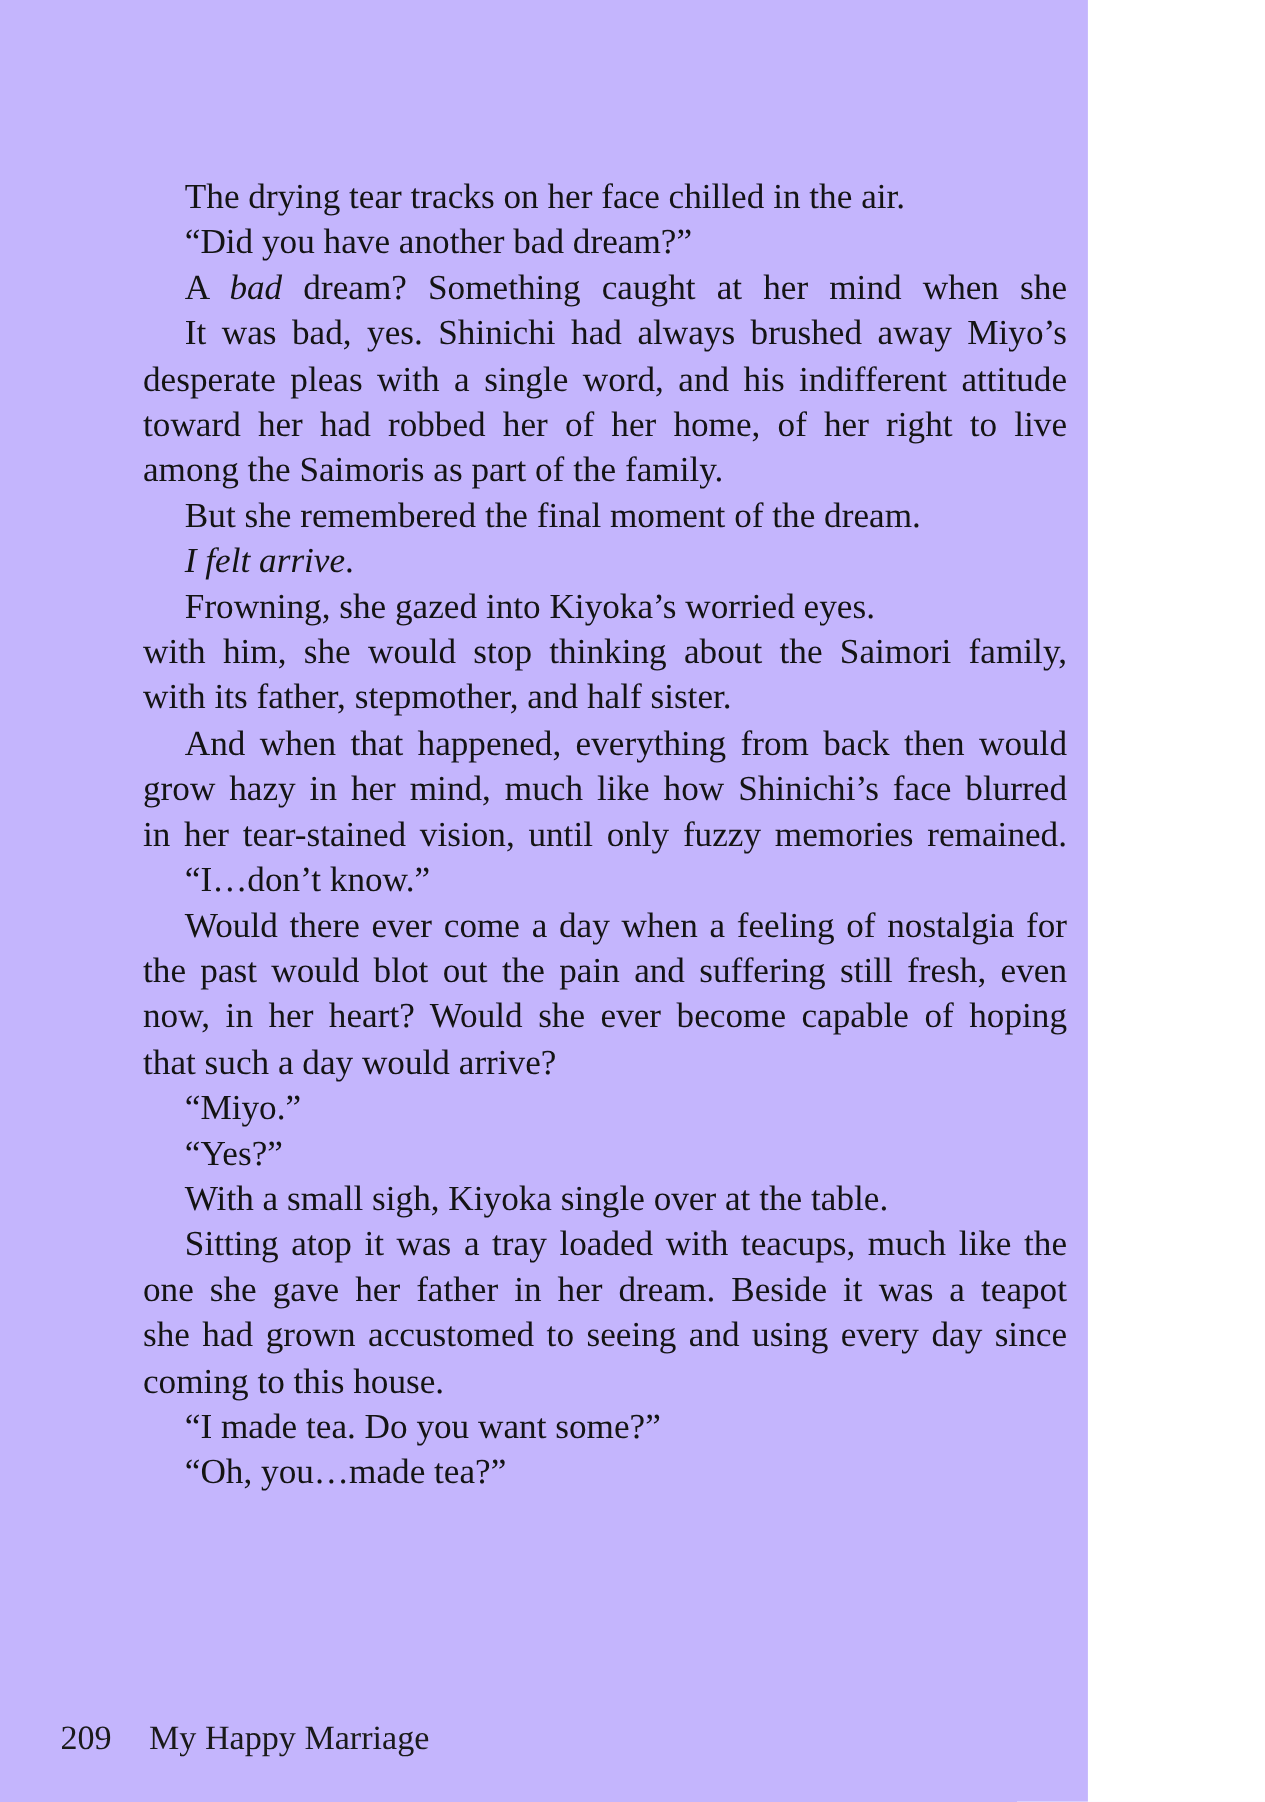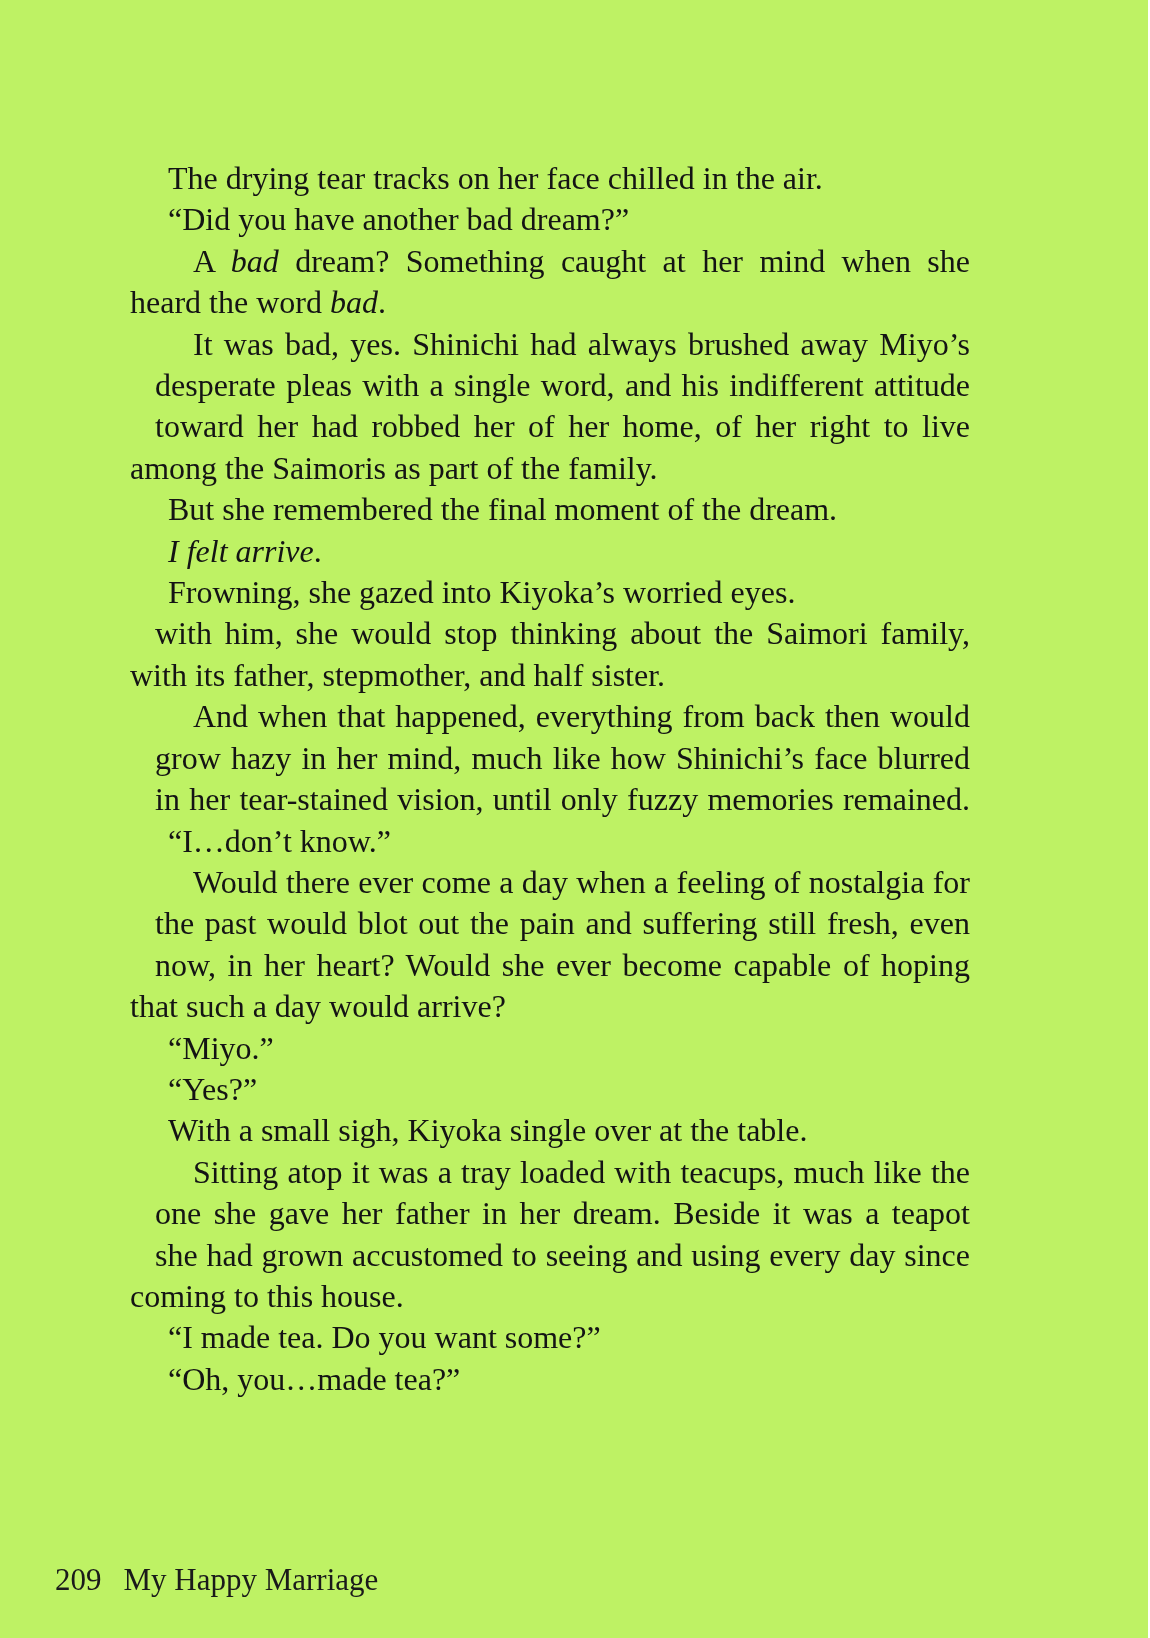--- a/index.html
+++ b/index.html
@@ -2,23 +2,23 @@
 <html><head>
 <meta charset="utf-8">
 <style>
   html, body {
     margin: 0;
     padding: 0;
     background: #ffffff;
   }
   .page {
     position: relative;
-    width: 1148px;
+    width: 989px;
     height: 1638px;
-    background: #bef264;
+    background: #c4b5fd;
     overflow: hidden;
     font-family: "Liberation Serif", serif;
     color: #141414;
   }
   .text-block {
     position: absolute;
     left: 130px;
     top: 158px;
     width: 840px;
     font-size: 32px;
@@ -26,46 +26,44 @@
   }
   .line {
     min-height: 41.4px;
   }
   .line.indent {
     text-indent: 38px;
   }
   .line.justify {
     text-align: justify;
     text-align-last: justify;
-    margin-left: 25px;
   }
   .italic {
     font-style: italic;
   }
   .footer {
     position: absolute;
     left: 55px;
     top: 1560px;
     font-size: 31px;
     line-height: 40px;
     color: #1a1a1a;
   }
   .footer .book-title {
-    margin-left: 22px;
+    margin-left: 34px;
   }
 </style>
 </head>
 <body>
 
 <div class="page">
   <div class="text-block" id="text-block">
       <div class="line indent"><span>The drying tear tracks on her face chilled in the air.</span></div>
       <div class="line indent"><span>“Did you have another bad dream?”</span></div>
       <div class="line indent justify"><span>A </span><span class="italic">bad</span><span> dream? Something caught at her mind when she</span></div>
-      <div class="line"><span>heard the word </span><span class="italic">bad</span><span>.</span></div>
       <div class="line indent justify"><span>It was bad, yes. Shinichi had always brushed away Miyo’s</span></div>
       <div class="line justify"><span>desperate pleas with a single word, and his indifferent attitude</span></div>
       <div class="line justify"><span>toward her had robbed her of her home, of her right to live</span></div>
       <div class="line"><span>among the Saimoris as part of the family.</span></div>
       <div class="line indent"><span>But she remembered the final moment of the dream.</span></div>
       <div class="line indent"><span class="italic">I felt arrive</span><span>.</span></div>
       <div class="line indent"><span>Frowning, she gazed into Kiyoka’s worried eyes.</span></div>
       <div class="line justify"><span>with him, she would stop thinking about the Saimori family,</span></div>
       <div class="line"><span>with its father, stepmother, and half sister.</span></div>
       <div class="line indent justify"><span>And when that happened, everything from back then would</span></div>

